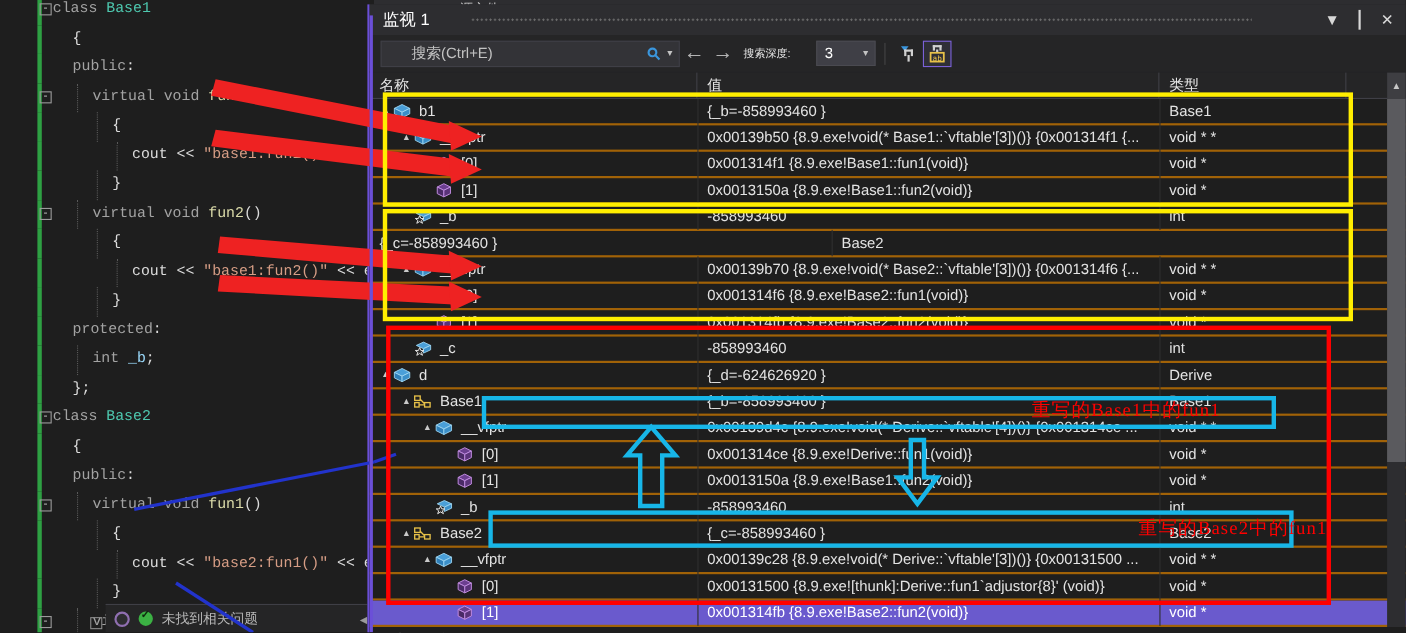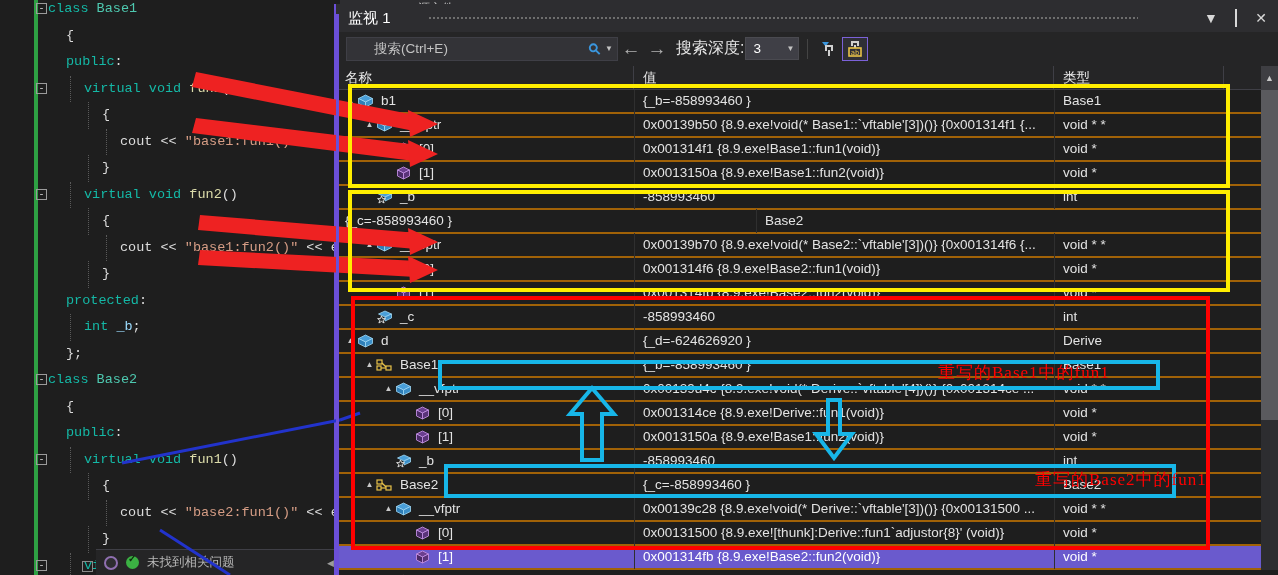--- a/index.html
+++ b/index.html
@@ -19,21 +19,21 @@
     font-family:"Liberation Mono","DejaVu Sans Mono", monospace;
     font-size:13.5px; color:#d4d4d4; padding-left:48px;
   }
   .chgbar { position:absolute; left:34px; top:0; width:4px; height:100%; background:#2ea043; }
   .indentguide { position:absolute; top:0; width:1px; height:100%; border-left:1px dotted #5a5a5a; }
   .outline-box {
     position:absolute; left:36px; top:7px; width:11px; height:11px;
     border:1px solid #9b9b9b; color:#c8c8c8; font-size:10px; line-height:9px;
     text-align:center; font-family:"Liberation Mono", monospace;
   }
-  .kw   { color:#14b8a6; }
+  .kw   { color:#a3a3a3; }
   .typ  { color:#4ec9b0; }
   .fn   { color:#dcdcaa; }
   .str  { color:#d69d85; }
   .pln  { color:#dcdcdc; }
   .var  { color:#9cdcfe; }
 
   
   #editor-status {
     position:absolute; left:96px; bottom:0; width:244px; height:26px;
     background:#252526; border-top:1px solid #3f3f46;
@@ -81,21 +81,21 @@
     padding:0 6px; gap:0px; border-bottom:1px solid #252526;
   }
   #search-box {
     width:272px; height:24px; background:#333337; border:1px solid #3f3f46;
     display:flex; align-items:center; padding:0 4px 0 8px; margin-left:4px;
   }
   #search-box .ph { flex:1; color:#c3c3c3; font-size:13.5px;margin-left:19px; }
   .mag { color:#3a96dd; font-size:15px; font-weight:bold; transform:rotate(-45deg); display:inline-block;}
   .caret { color:#c3c3c3; font-size:8px; margin-left:5px; }
   .navarrow { color:#b4b4b4; font-size:19px; width:26px; text-align:center; }
-  #depth-label { color:#e6e6e6; font-size:16px; margin-left:6px; margin-right:1px; }
+  #depth-label { color:#e6e6e6; font-size:10px; margin-left:6px; margin-right:23px; }
   #depth-select {
     width:54px; height:23px; background:#3f3f46; border:1px solid #4a4a50;
     display:flex; align-items:center; padding:0 4px 0 7px;
   }
   #depth-select .val { color:#ffffff; font-size:13.5px; flex:1; }
   .tbdiv { width:1px; height:20px; background:#444; margin:0 8px; }
   .tbicon { width:26px; height:24px; display:flex; align-items:center; justify-content:center; }
   .tbicon.sel { border:1.6px solid #7b61d8; background:#2f2f36; }
 
   

